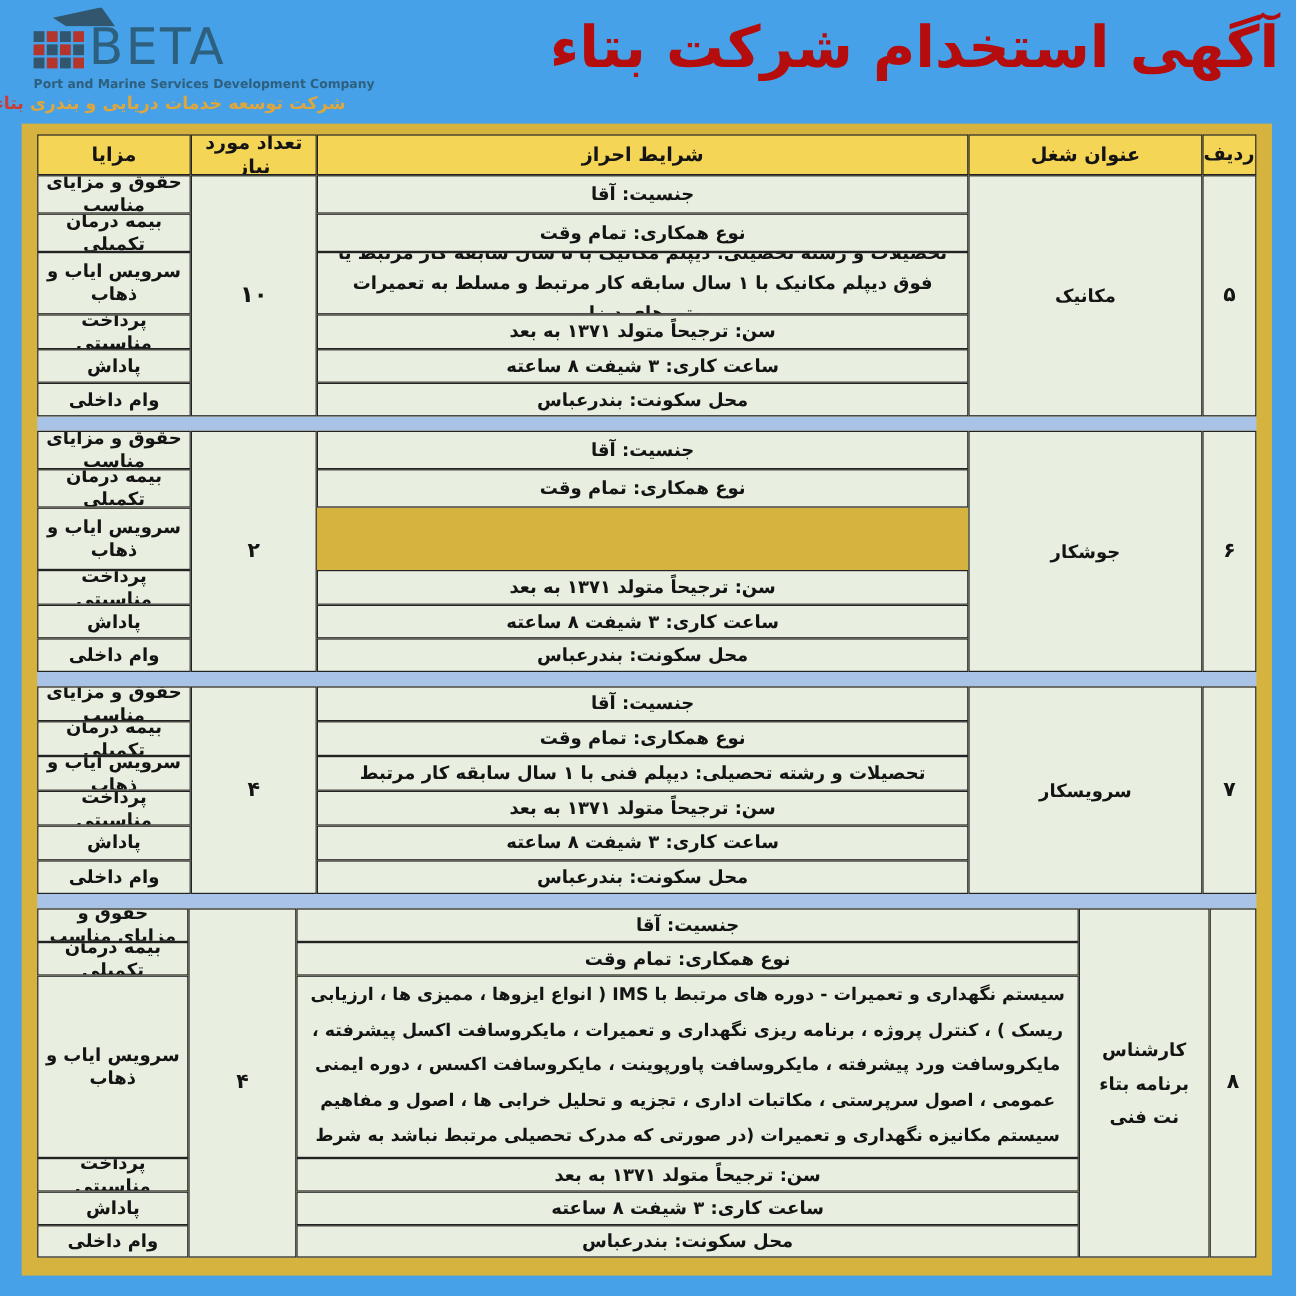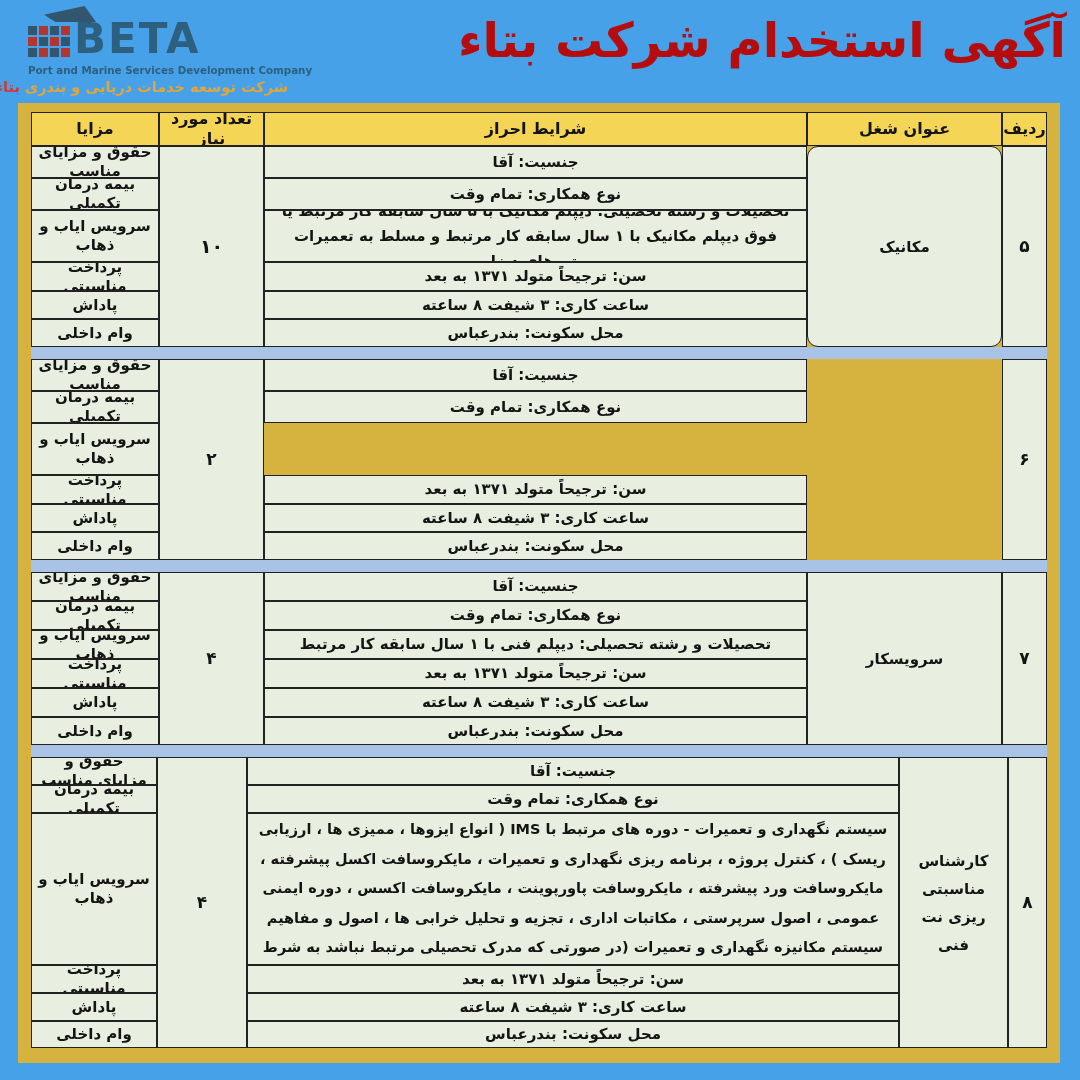--- a/index.html
+++ b/index.html
@@ -17,21 +17,21 @@
     background:#31566e;
     clip-path:polygon(0 55%,78% 0,100% 100%,22% 100%);
   }
   .logo-grid{
     display:grid;grid-template-columns:repeat(4,9px);grid-auto-rows:9px;
     gap:2px;margin-bottom:3px;
   }
   .logo-grid span{display:block;width:9px;height:9px;}
   .sq-d{background:#31566e;} .sq-r{background:#b5342c;}
   .logo-brand{
-    font-size:42px;font-weight:bold;color:#2d607f;letter-spacing:2px;
+    font-size:42px;font-weight:normal;color:#2d607f;letter-spacing:2px;
     line-height:1;margin-left:2px;text-align:center;
   }
   .logo-sub-en{
     font-size:10.3px;font-weight:bold;color:#2d607f;margin-top:4px;
     white-space:nowrap;text-align:center;
   }
   .logo-sub-fa{
     direction:rtl;font-size:14.5px;font-weight:bold;color:#dfa63c;
     margin-top:3px;text-align:center;white-space:nowrap;
   }
@@ -108,37 +108,38 @@
         <div class="cell" style="grid-area: 4 / 1;">پرداخت مناسبتی</div>
         <div class="cell" style="grid-area: 5 / 1;">پاداش</div>
         <div class="cell" style="grid-area: 6 / 1;">وام داخلی</div>
         <div class="cell" style="grid-area: 1 / 2 / span 6; font-size: 19px;">۱۰</div>
         <div class="cell" style="grid-area: 1 / 3;">جنسیت: آقا</div>
         <div class="cell" style="grid-area: 2 / 3;">نوع همکاری: تمام وقت</div>
         <div class="cell req-2line" style="grid-area: 3 / 3;">تحصیلات و رشته تحصیلی: دیپلم مکانیک با ۵ سال سابقه کار مرتبط یا فوق دیپلم مکانیک با ۱ سال سابقه کار مرتبط و مسلط به تعمیرات موتورهای دیزلی</div>
         <div class="cell" style="grid-area: 4 / 3;">سن: ترجیحاً متولد ۱۳۷۱ به بعد</div>
         <div class="cell" style="grid-area: 5 / 3;">ساعت کاری: ۳ شیفت ۸ ساعته</div>
         <div class="cell" style="grid-area: 6 / 3;">محل سکونت: بندرعباس</div>
-        <div class="cell" style="grid-area: 1 / 4 / span 6; line-height: 28px; padding: 0px 14px; border-radius: 11px;">مکانیک</div>
+        <div class="cell" style="grid-area: 1 / 4 / span 6; line-height: 28px; padding: 0px 14px;">مکانیک</div>
         <div class="cell" style="grid-area: 1 / 5 / span 6; font-size: 17px;">۵</div>
       </div>
       <div class="separator"></div>
       <div class="job-block" style="grid-template-columns: 128px 105px 543px 195px 45px; grid-template-rows: 32px 32px 52px 29px 28px 28px;">
         <div class="cell" style="grid-area: 1 / 1;">حقوق و مزایای مناسب</div>
         <div class="cell" style="grid-area: 2 / 1;">بیمه درمان تکمیلی</div>
         <div class="cell" style="grid-area: 3 / 1;">سرویس ایاب و ذهاب</div>
         <div class="cell" style="grid-area: 4 / 1;">پرداخت مناسبتی</div>
         <div class="cell" style="grid-area: 5 / 1;">پاداش</div>
         <div class="cell" style="grid-area: 6 / 1;">وام داخلی</div>
         <div class="cell" style="grid-area: 1 / 2 / span 6; font-size: 17px;">۲</div>
         <div class="cell" style="grid-area: 1 / 3;">جنسیت: آقا</div>
         <div class="cell" style="grid-area: 2 / 3;">نوع همکاری: تمام وقت</div>
         <div class="cell" style="grid-area: 4 / 3;">سن: ترجیحاً متولد ۱۳۷۱ به بعد</div>
         <div class="cell" style="grid-area: 5 / 3;">ساعت کاری: ۳ شیفت ۸ ساعته</div>
         <div class="cell" style="grid-area: 6 / 3;">محل سکونت: بندرعباس</div>
+        <div class="cell" style="grid-area: 1 / 4 / span 6; line-height: 28px; padding: 0px 14px;">جوشکار</div>
         <div class="cell" style="grid-area: 1 / 5 / span 6; font-size: 17px;">۶</div>
       </div>
       <div class="separator"></div>
       <div class="job-block" style="grid-template-columns: 128px 105px 543px 195px 45px; grid-template-rows: 29px 29px 29px 29px 29px 28px;">
         <div class="cell" style="grid-area: 1 / 1;">حقوق و مزایای مناسب</div>
         <div class="cell" style="grid-area: 2 / 1;">بیمه درمان تکمیلی</div>
         <div class="cell" style="grid-area: 3 / 1;">سرویس ایاب و ذهاب</div>
         <div class="cell" style="grid-area: 4 / 1;">پرداخت مناسبتی</div>
         <div class="cell" style="grid-area: 5 / 1;">پاداش</div>
         <div class="cell" style="grid-area: 6 / 1;">وام داخلی</div>
@@ -160,17 +161,17 @@
         <div class="cell" style="grid-area: 4 / 1;">پرداخت مناسبتی</div>
         <div class="cell" style="grid-area: 5 / 1;">پاداش</div>
         <div class="cell" style="grid-area: 6 / 1;">وام داخلی</div>
         <div class="cell" style="grid-area: 1 / 2 / span 6; font-size: 17px;">۴</div>
         <div class="cell" style="grid-area: 1 / 3;">جنسیت: آقا</div>
         <div class="cell" style="grid-area: 2 / 3;">نوع همکاری: تمام وقت</div>
         <div class="cell req-long" style="grid-area: 3 / 3;">تحصیلات و رشته تحصیلی :  مهندسی صنایع ( کلیه گرایش ها ) با ۲ سال سابقه کار در سیستم نگهداری و تعمیرات - دوره های مرتبط با IMS ( انواع ایزوها ، ممیزی ها ، ارزیابی ریسک ) ، کنترل پروژه ، برنامه ریزی نگهداری و تعمیرات ، مایکروسافت اکسل پیشرفته ، مایکروسافت ورد پیشرفته ، مایکروسافت پاورپوینت ، مایکروسافت اکسس ، دوره ایمنی عمومی ، اصول سرپرستی ، مکاتبات اداری ، تجزیه و تحلیل خرابی ها ، اصول و مفاهیم سیستم مکانیزه نگهداری و تعمیرات (در صورتی که مدرک تحصیلی مرتبط نباشد به شرط فعالیت در زمینه نگهداری و تعمیرات به مدت ۶ سال سابقه کار)</div>
         <div class="cell" style="grid-area: 4 / 3;">سن: ترجیحاً متولد ۱۳۷۱ به بعد</div>
         <div class="cell" style="grid-area: 5 / 3;">ساعت کاری: ۳ شیفت ۸ ساعته</div>
         <div class="cell" style="grid-area: 6 / 3;">محل سکونت: بندرعباس</div>
-        <div class="cell" style="grid-area: 1 / 4 / span 6; line-height: 28px; padding: 0px 14px;">کارشناس مناسبتی ریزی نت فنی</div>
+        <div class="cell" style="grid-area: 1 / 4 / span 6; line-height: 28px; padding: 0px 14px;">کارشناس برنامه بتاء نت فنی</div>
         <div class="cell" style="grid-area: 1 / 5 / span 6; font-size: 17px;">۸</div>
       </div>
     </div>
 </div>
 
 </body></html>

